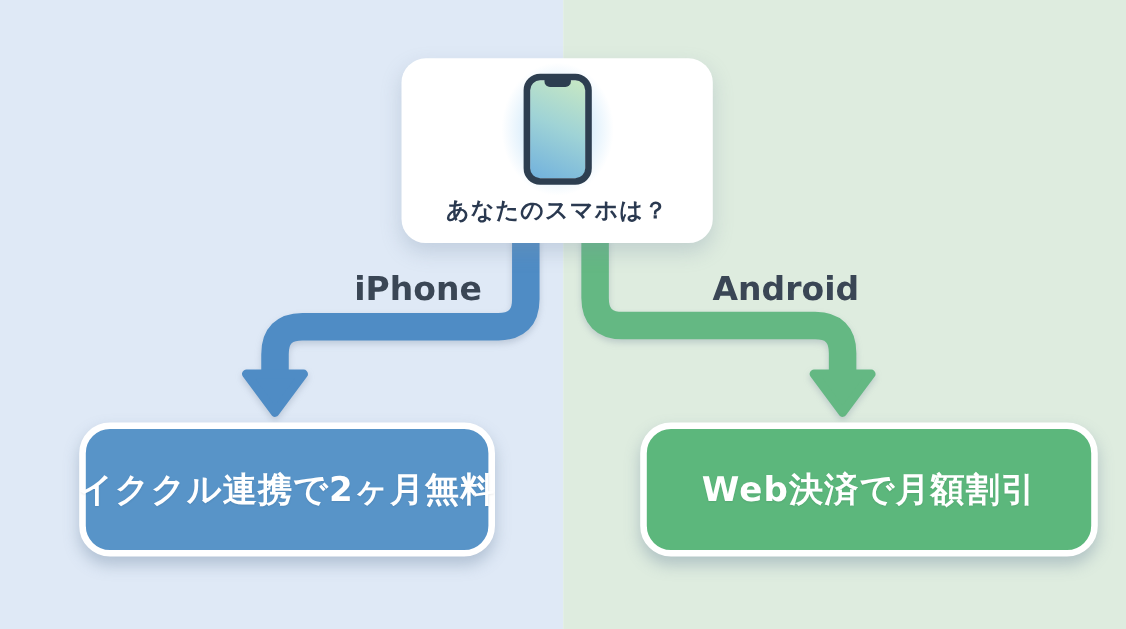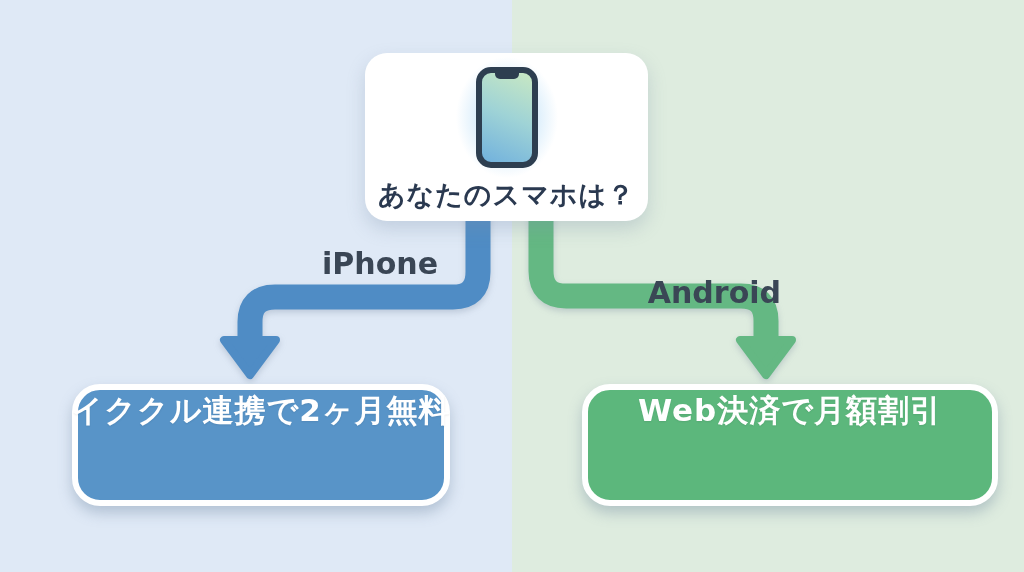--- a/index.html
+++ b/index.html
@@ -70,52 +70,52 @@
   .phone-notch {
     position: absolute;
     left: 50%; top: 5px;
     transform: translateX(-50%);
     width: 24px; height: 7px;
     background: var(--phone-frame, #2d3e50);
     border-radius: 0 0 5px 5px;
   }
   .root-label {
     margin-top: 9px;
-    font-size: 27px;
+    font-size: 21px;
     font-weight: 700;
     letter-spacing: 1px;
     color: #2a3950;
     white-space: nowrap;
   }
 
   
   .branch-label {
     position: absolute;
     top: 246px;
     width: 190px;
     text-align: right;
     font-size: 30px;
     font-weight: 700;
     color: var(--label-text, #3a4655);
     z-index: 2;
     white-space: nowrap;
   }
   .branch-label.iphone  { left: 248px; }
-  .branch-label.android { left: 591px; margin-top: 29px; }
+  .branch-label.android { left: 591px; }
 
   
   .result-box {
     position: absolute;
     top: 384px;
     height: 122px;
     box-sizing: border-box;
     border: 6px solid #ffffff;
     border-radius: 28px;
     display: flex;
-    align-items: flex-start;
+    align-items: center;
     justify-content: center;
     box-shadow: 0 7px 14px rgba(95,120,150,.35);
     z-index: 2;
   }
   .result-box.blue  { left: 72px;  width: 378px; background: var(--blue-box,  #5894c8); }
   .result-box.green { left: 582px; width: 416px; background: var(--green-box, #5cb77c); }
   .result-text {
     color: #ffffff;
     font-size: 31px;
     font-weight: 700;

